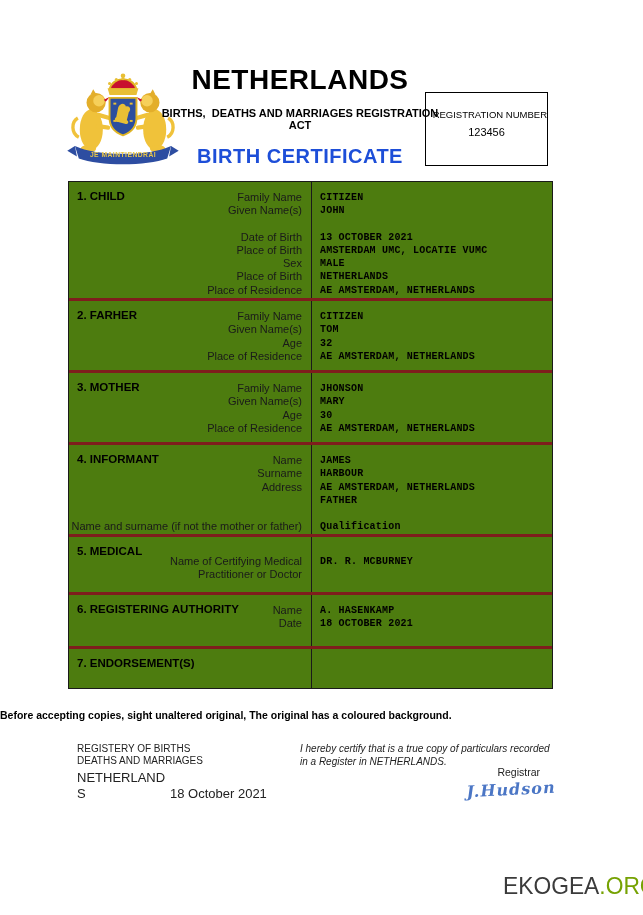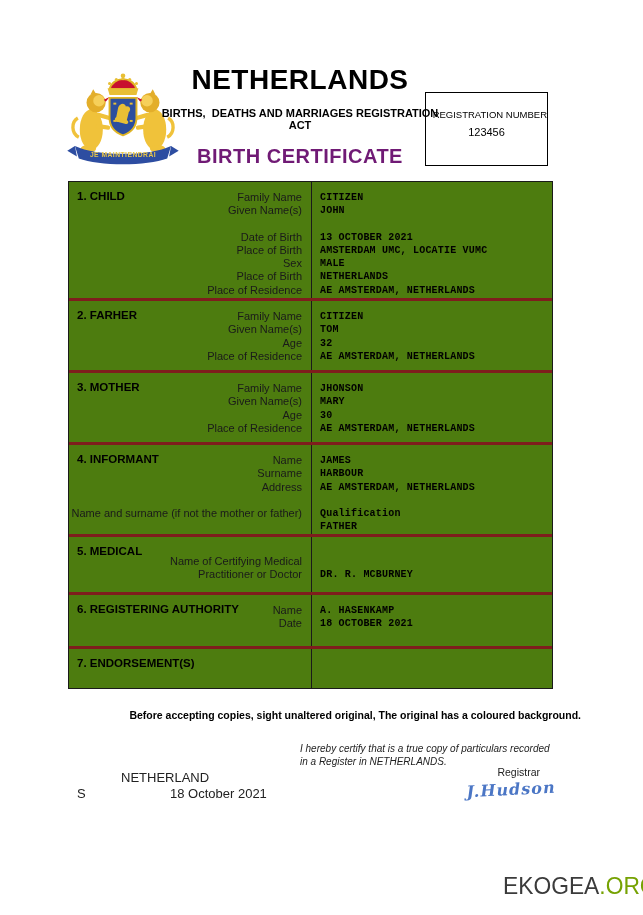--- a/index.html
+++ b/index.html
@@ -5,44 +5,44 @@
   * { margin:0; padding:0; box-sizing:border-box; }
   html,body { background:#ffffff; }
   body { font-family:"Liberation Sans", sans-serif; color:#111; }
   .page { position:relative; width:643px; height:915px; background:#fff; overflow:hidden;padding-left:35px; }
 
   
   .emblem { position:absolute; left:64px; top:70px; width:118px; height:98px; }
   .header-center { position:absolute; left:150px; top:64px; width:300px; text-align:center; }
   .country { font-size:28px; font-weight:bold; letter-spacing:0.5px; color:#000; }
   .act { margin-top:11px; font-size:11px; color:#000; white-space:pre-wrap;font-weight:bold; }
-  .doc-title { margin-top:14px; font-size:20px; font-weight:bold; letter-spacing:0.5px; color:#701a75; }
+  .doc-title { margin-top:14px; font-size:20px; font-weight:bold; letter-spacing:0.5px; color:#1d4ed8; }
   .reg-box { position:absolute; left:425px; top:92px; width:123px; height:74px; border:1px solid #000; text-align:center; }
   .reg-label { margin-top:16px; font-size:9.5px; color:#000;text-align:right; }
   .reg-number { margin-top:6px; font-size:11px; color:#000; }
 
   
   .cert-table { position:absolute; left:68px; top:181px; width:485px; border:1px solid #1a1a1a; background:#4d7c0f; }
   .sec { position:relative; }
   .sec + .sec { border-top:3px solid #7f1d1d; }
   .vline { position:absolute; left:242px; top:0; bottom:0; width:1px; background:#1a1a1a; }
   .sec-title { position:absolute; left:8px; top:8px; font-size:11.5px; font-weight:bold; color:#000; }
   .rows { padding-top:9px; }
   .row { display:flex; line-height:13.3px; min-height:13.3px; }
   .lbl { width:242px; text-align:right; padding-right:9px; font-size:11px; color:#1a1a1a; }
   .val { padding-left:9px; font-family:"Liberation Mono", monospace; font-weight:bold; font-size:10px; letter-spacing:0.2px; color:#000; }
   .gap { margin-top:13px; }
   .rows-s5 { padding-top:18px; }
-  .row-bottom { align-items:flex-end; }
+  .row-bottom { align-items:flex-start; }
   .lbl-wrap { padding-left:78px; }
 
   
-  .notice { position:absolute; top:709px; left:0; width:581px; text-align:right; font-size:10.5px; font-weight:bold; color:#000; }
+  .notice { position:absolute; top:709px; left:0; width:581px; text-align:left; font-size:10.5px; font-weight:bold; color:#000; }
   .registry { position:absolute; left:77px; top:743px; font-size:10px; line-height:12px; color:#222; }
-  .country-line1 { position:absolute; left:77px; top:770px; font-size:13px; color:#222;margin-left:44px; }
+  .country-line1 { position:absolute; left:77px; top:770px; font-size:13px; color:#222; }
   .country-line2 { position:absolute; left:77px; top:786px; font-size:13px; color:#222; }
   .footer-date { position:absolute; left:170px; top:786px; font-size:13px; color:#222; }
   .certify { position:absolute; left:300px; top:743px; width:252px; font-size:10px; line-height:12.5px; color:#222;font-style:italic; }
   .registrar { position:absolute; left:440px; top:766px; width:100px; text-align:right; font-size:10.5px; color:#222; }
   .signature { position:absolute; left:452px; top:780px; width:118px; text-align:center;
                font-family:"DejaVu Serif", serif; font-style:italic; font-weight:bold;
                font-size:16px; color:#4b76c5; transform:rotate(-3deg); letter-spacing:1px; }
 
   
   .brand { position:absolute; left:503px; top:872px; font-size:24px; color:#3b3b3b;
@@ -211,27 +211,27 @@
           <div class="val">JAMES</div>
         </div>
         <div class="row">
           <div class="lbl">Surname</div>
           <div class="val">HARBOUR</div>
         </div>
         <div class="row">
           <div class="lbl">Address</div>
           <div class="val">AE AMSTERDAM, NETHERLANDS</div>
         </div>
+        <div class="row">
+          <div class="lbl"></div>
+          <div class="val">FATHER</div>
+        </div>
         <div class="row gap">
           <div class="lbl">Name and surname (if not the mother or father)</div>
           <div class="val">Qualification</div>
-        </div>
-        <div class="row">
-          <div class="lbl"></div>
-          <div class="val">FATHER</div>
         </div>
       </div>
     </div>
 
     <div class="sec" style="height:58px">
       <div class="vline"></div>
       <div class="sec-title">5. MEDICAL</div>
       <div class="rows rows-s5">
         <div class="row row-bottom">
           <div class="lbl lbl-wrap">Name of Certifying Medical Practitioner or Doctor</div>
@@ -257,20 +257,24 @@
 
     <div class="sec" style="height:42px">
       <div class="vline"></div>
       <div class="sec-title">7. ENDORSEMENT(S)</div>
     </div>
 
   </div>
 
   <div class="notice">Before accepting copies, sight unaltered original, The original has a coloured background.</div>
 
+  <div class="registry">
+    <div>REGISTERY OF BIRTHS</div>
+    <div>DEATHS AND MARRIAGES</div>
+  </div>
   <div class="country-line1">NETHERLAND</div>
   <div class="country-line2">S</div>
   <div class="footer-date">18 October 2021</div>
 
   <div class="certify">I hereby certify that is a true copy of particulars recorded in a Register in NETHERLANDS.</div>
   <div class="registrar">Registrar</div>
   <div class="signature">J.Hudson</div>
 
   <div class="brand">
     <span>EKOGEA</span><span class="tld">.ORG</span>

